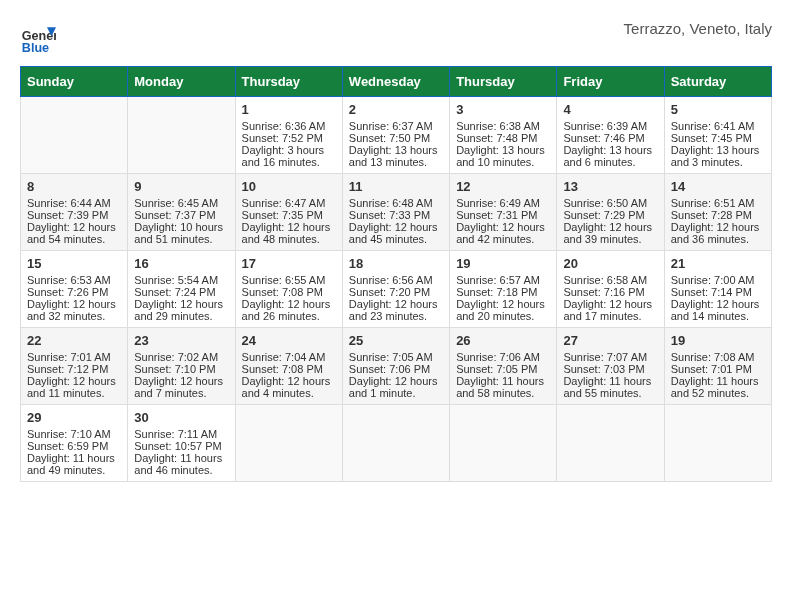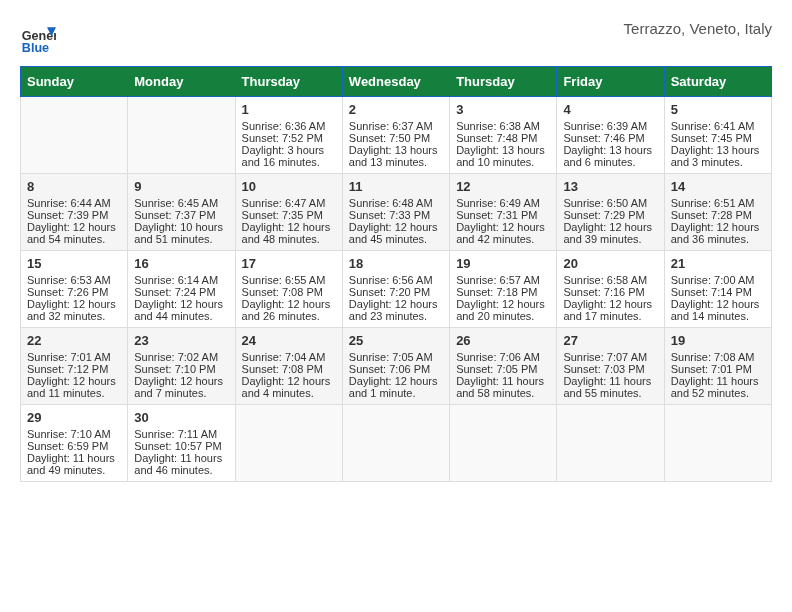--- a/index.html
+++ b/index.html
@@ -182,23 +182,23 @@
       </tr>
       <tr>
         <td>
           <span class="day-num">15</span>
           <span>Sunrise: 6:53 AM</span><br>
           <span>Sunset: 7:26 PM</span><br>
           <span>Daylight: 12 hours and 32 minutes.</span>
         </td>
         <td>
           <span class="day-num">16</span>
-          <span>Sunrise: 6:14 AM</span><br>
+          <span>Sunrise: 5:54 AM</span><br>
           <span>Sunset: 7:24 PM</span><br>
-          <span>Daylight: 12 hours and 44 minutes.</span>
+          <span>Daylight: 12 hours and 29 minutes.</span>
         </td>
         <td>
           <span class="day-num">17</span>
           <span>Sunrise: 6:55 AM</span><br>
           <span>Sunset: 7:08 PM</span><br>
           <span>Daylight: 12 hours and 26 minutes.</span>
         </td>
         <td>
           <span class="day-num">18</span>
           <span>Sunrise: 6:56 AM</span><br>

